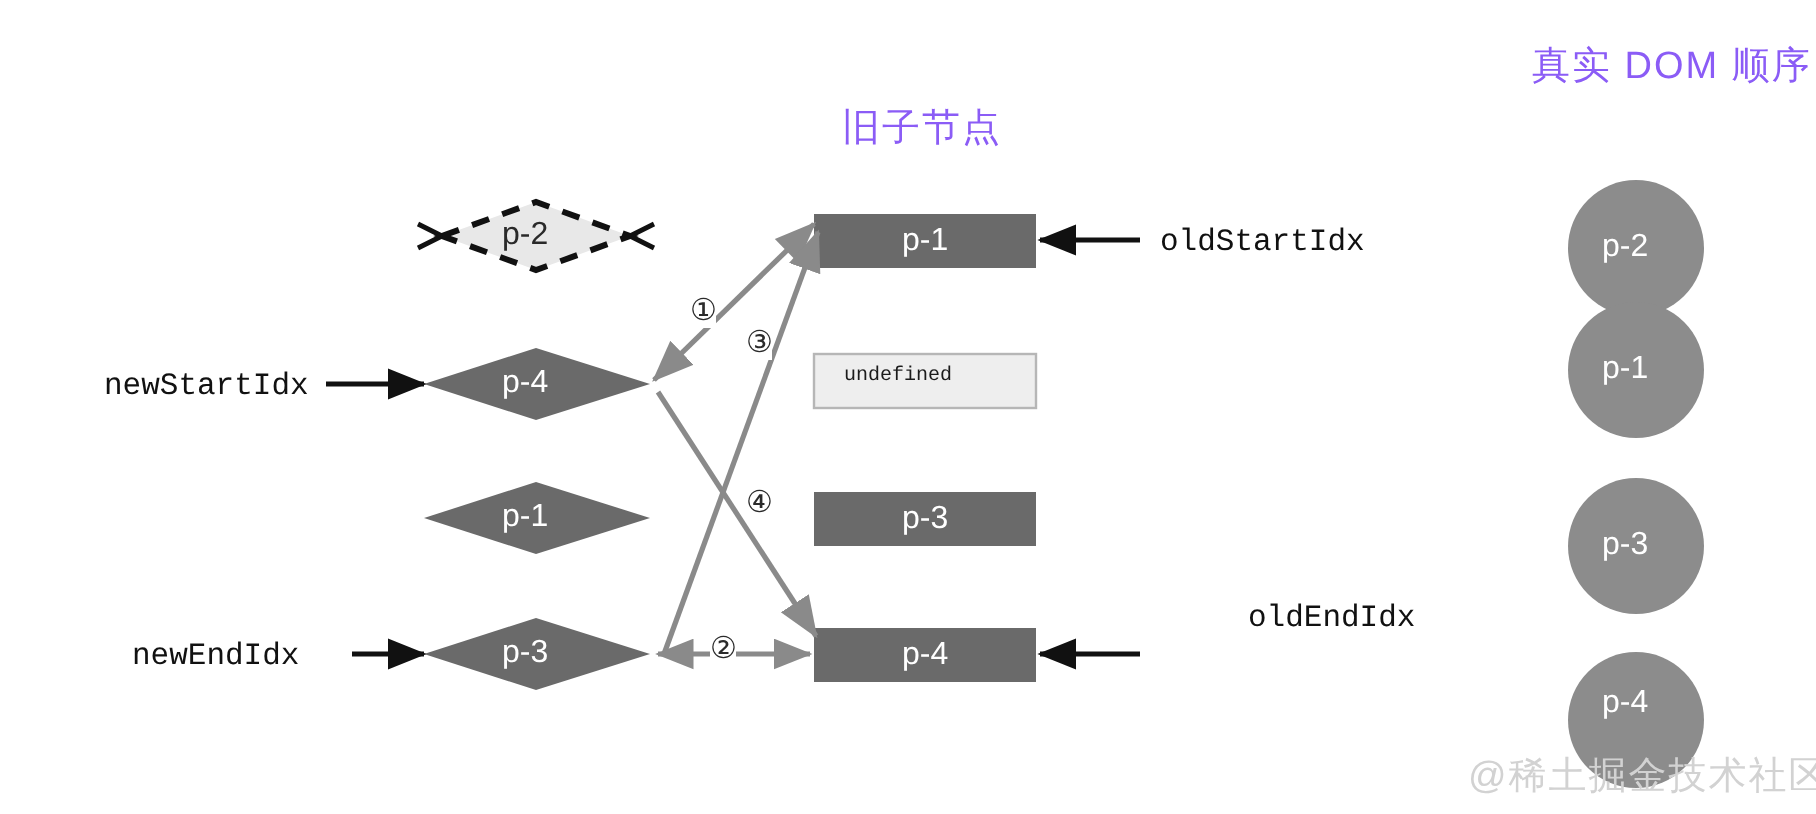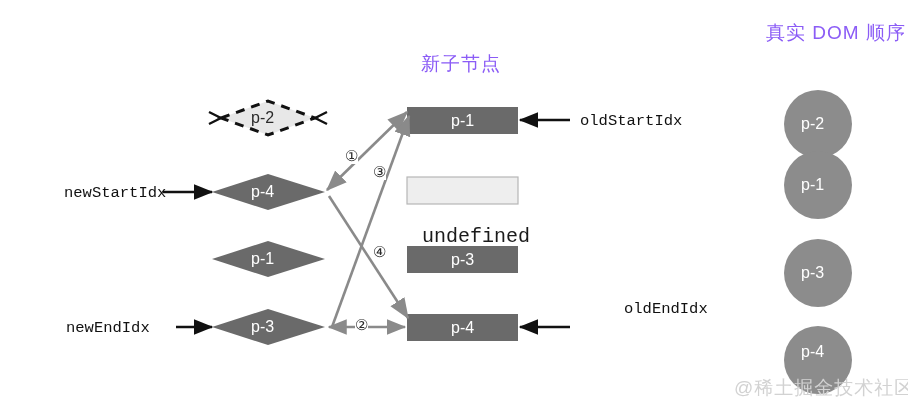--- a/index.html
+++ b/index.html
@@ -46,24 +46,23 @@
     color: #ffffff;
     white-space: nowrap;
     pointer-events: none;
   }
   .node-text.dark {
     color: #2a2a2a;
   }
   .undefined-text {
     position: absolute;
     font-family: "Liberation Mono", monospace;
-    font-size: 20px;
+    font-size: 10px;
     color: #1b1b1b;
     white-space: nowrap;
-    margin-top: 42px;
   }
   .circle-text {
     position: absolute;
     font-family: "Liberation Sans", sans-serif;
     font-size: 16px;
     color: #ffffff;
     white-space: nowrap;
     pointer-events: none;
   }
   .step-num {
@@ -143,24 +142,24 @@
     <line x1="329" y1="196" x2="408" y2="318" stroke="#8a8a8a" stroke-width="2.6" marker-end="url(#arrow-gray)"></line>
 
     <line x1="329" y1="327" x2="405" y2="327" stroke="#8a8a8a" stroke-width="2.4" marker-end="url(#arrow-gray)" marker-start="url(#arrow-gray-start)"></line>
 
     <circle cx="818" cy="124" r="34" fill="#8c8c8c"></circle>
     <circle cx="818" cy="185" r="34" fill="#8c8c8c"></circle>
     <circle cx="818" cy="273" r="34" fill="#8c8c8c"></circle>
     <circle cx="818" cy="360" r="34" fill="#8c8c8c"></circle>
   </svg>
 
-  <div class="col-header" style="left:421px; top:51px;">新子节点</div>
+  <div class="col-header" style="left:421px; top:51px;">旧子节点</div>
   <div class="col-header" style="left:766px; top:20px;">真实 DOM 顺序</div>
 
-  <div class="idx-label" style="left:64px; top:184px;">newStartIdx</div>
+  <div class="idx-label" style="left:52px; top:184px;">newStartIdx</div>
   <div class="idx-label" style="left:66px; top:319px;">newEndIdx</div>
   <div class="idx-label" style="left:580px; top:112px;">oldStartIdx</div>
   <div class="idx-label" style="left:580px; top:300px;margin-left:44px;">oldEndIdx</div>
 
   <div class="node-text dark" style="left:251px; top:109px;">p-2</div>
   <div class="node-text" style="left:251px; top:183px;">p-4</div>
   <div class="node-text" style="left:251px; top:250px;">p-1</div>
   <div class="node-text" style="left:251px; top:318px;">p-3</div>
 
   <div class="node-text" style="left:451px; top:112px;">p-1</div>

